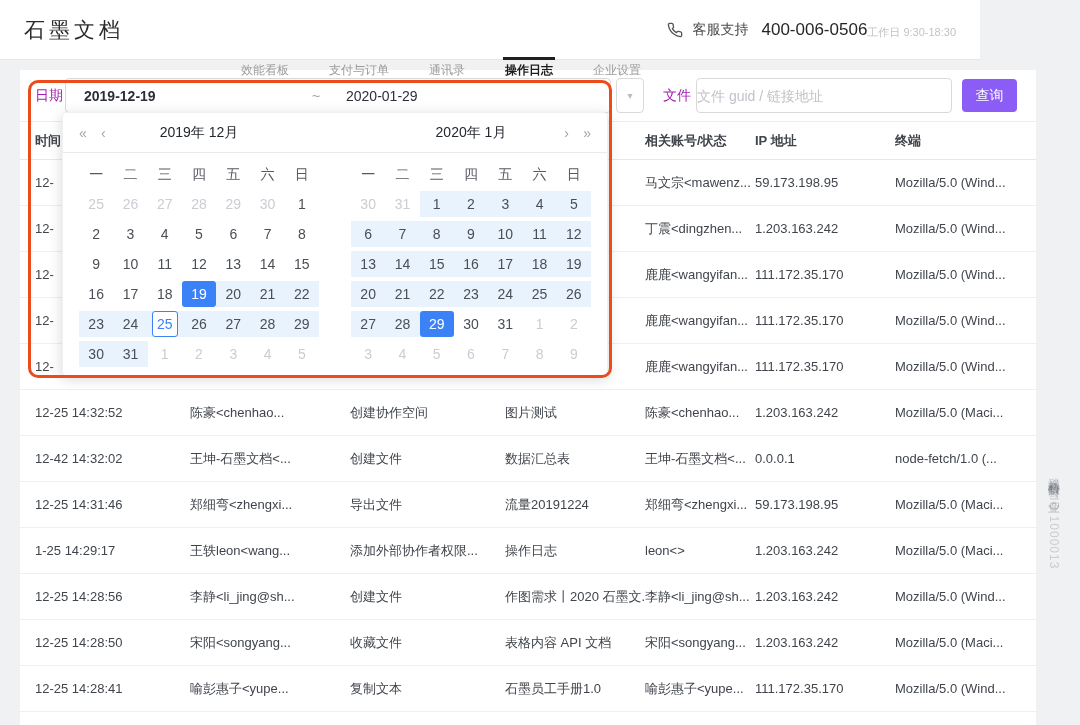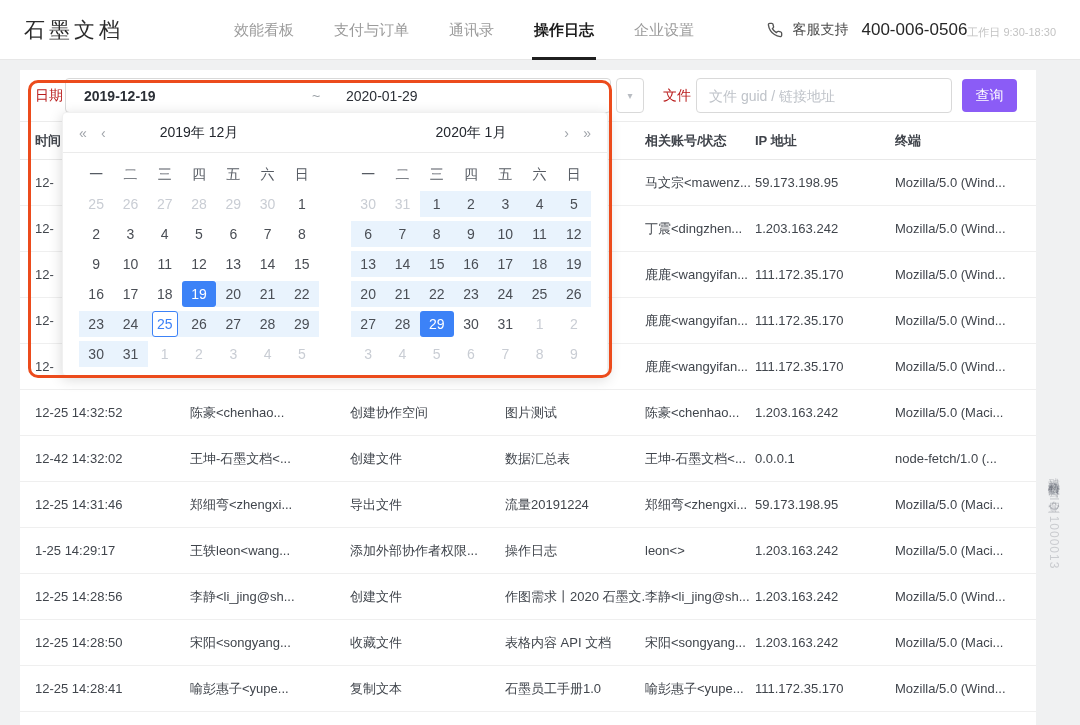--- a/index.html
+++ b/index.html
@@ -1,51 +1,51 @@
 <!DOCTYPE html>
 <html><head>
 <meta charset="utf-8">
 <style>
   * { margin:0; padding:0; box-sizing:border-box; }
   html,body { width:1080px; height:725px; }
   body { font-family:"Liberation Sans","DejaVu Sans",sans-serif; background:#f0f1f2; position:relative; overflow:hidden; }
 
   
-  .topbar { position:absolute; left:0; top:0; width:1080px; height:60px; background:#fff;
-            border-bottom:1px solid #e7e7e7; display:flex; align-items:center; padding:16px 24px; z-index:5; }
+  .topbar { position:absolute; left:0; top:0; width:980px; height:60px; background:#fff;
+            border-bottom:1px solid #e7e7e7; display:flex; align-items:center; padding:16px 24px; z-index:5;gap:7px; }
   .logo { font-size:21px; color:#2b2b2b; letter-spacing:4px; width:130px; }
   .nav { display:flex; gap:40px; margin-left:80px; height:60px; }
-  .nav-item { position:relative; font-size:15px; color:#9b9b9b; line-height:60px; cursor:pointer; white-space:nowrap; }
+  .nav-item { position:relative; font-size:12px; color:#9b9b9b; line-height:60px; cursor:pointer; white-space:nowrap;margin-top:40px; }
   .nav-item.active { color:#1c1c1c; font-weight:bold; }
   .nav-item.active .underline { position:absolute; left:-2px; right:-2px; bottom:0; height:3px; background:#1f1f1f; }
   .support { margin-left:auto; display:flex; align-items:center; gap:9px; }
   .support-label { font-size:14px; color:#4a4a4a; }
   .phone-block { display:flex; flex-direction:row; align-items:flex-end; margin-left:4px; }
   .phone-num { font-size:17px; color:#262626; }
   .phone-hours { font-size:11px; color:#c3c3c3; margin-top:1px; }
 
   
   .card { position:absolute; left:20px; top:70px; width:1016px; height:655px; background:#fff; overflow:hidden; }
 
   
   .filter-bar { position:relative; height:52px; border-bottom:1px solid #ececec; }
-  .flabel { position:absolute; top:0; line-height:50px; font-size:14px; color:#b91c1c; }
+  .flabel { position:absolute; top:0; line-height:50px; font-size:14px; color:#a21caf; }
   .flabel.date-label { left:15px; }
   .flabel.file-label { left:643px; }
   .date-input { position:absolute; left:45px; top:8px; width:546px; height:35px; background:#fff;
                 border:1px solid #d9d9d9; border-radius:4px; font-size:14px; color:#2b2f36;
                 display:flex; align-items:center; cursor:pointer; }
   .date-input .sd { position:absolute; left:18px;font-weight:bold; }
   .date-input .sep { position:absolute; left:246px; color:#9aa0a6; }
   .date-input .ed { position:absolute; left:280px; }
   .caret-box { position:absolute; left:596px; top:8px; width:28px; height:35px; border:1px solid #d9d9d9;
                border-radius:4px; background:#fff; display:flex; align-items:center; justify-content:center; cursor:pointer; }
   .caret { color:#b8bcc2; font-size:10px; }
   .file-input { position:absolute; left:676px; top:8px; width:256px; height:35px; border:1px solid #d9d9d9;
-                border-radius:4px; padding:0 12px; font-size:14px; color:#333; outline:none; }
+                border-radius:4px; padding:0 0; font-size:14px; color:#333; outline:none; }
   .file-input::placeholder { color:#bfc3c9; }
   .search-btn { position:absolute; left:942px; top:9px; width:55px; height:33px; background:#8b5cf6; color:#fff;
                 font-size:14px; border:none; border-radius:4px; cursor:pointer; }
 
   
   .thead, .trow { display:grid; grid-template-columns:155px 160px 155px 140px 110px 140px 1fr;
                   padding-left:15px; align-items:center; }
   .thead { height:38px; border-bottom:1px solid #e8e8e8; }
   .th { font-size:13px; font-weight:bold; color:#3f434a; white-space:nowrap; overflow:hidden; }
   .trow { height:46px; border-bottom:1px solid #efefef; }

